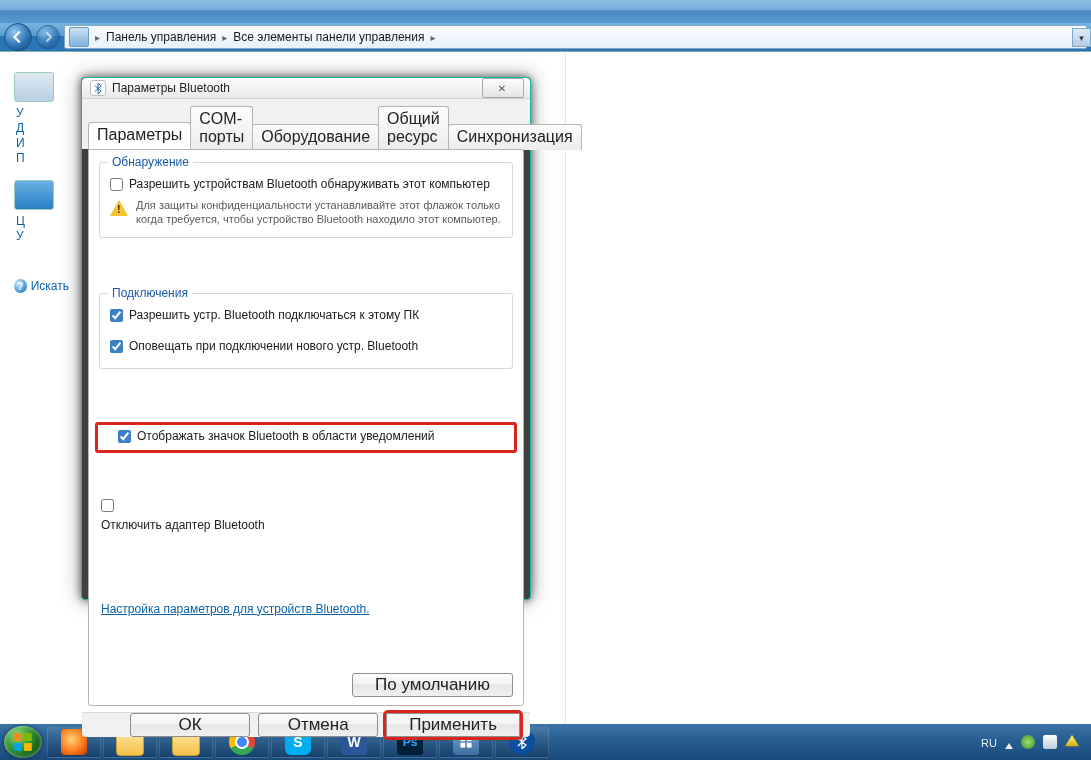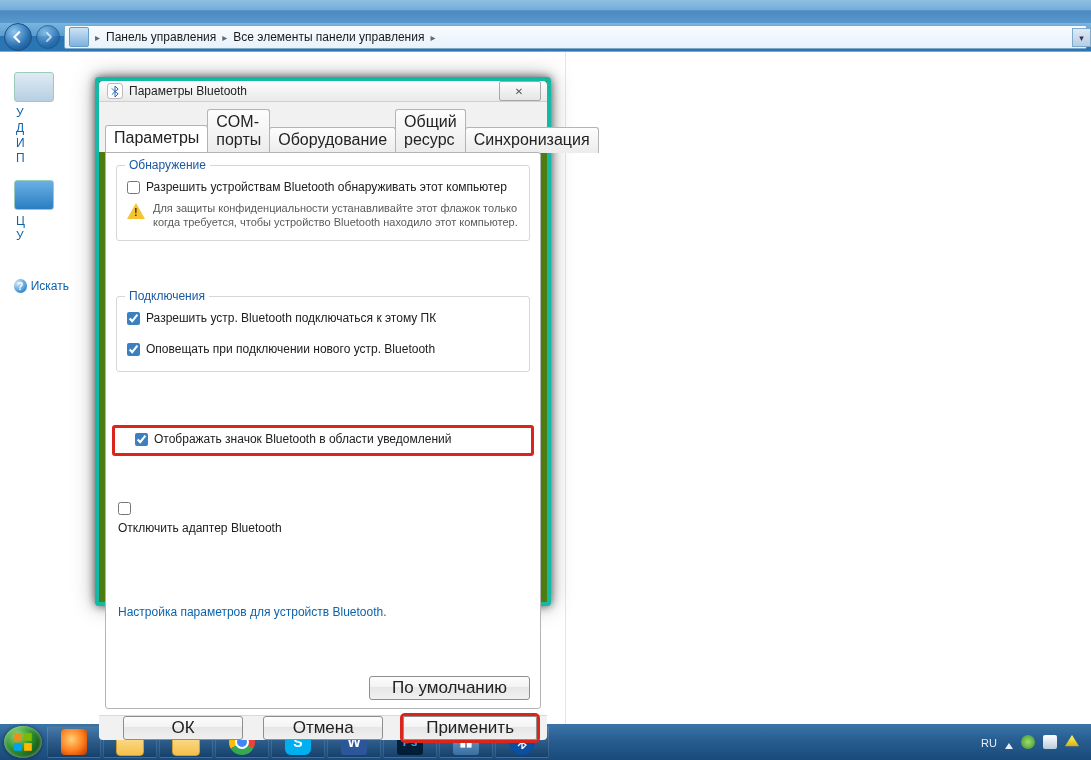--- a/index.html
+++ b/index.html
@@ -101,25 +101,25 @@
   .vline {
     position: absolute;
     left: 565px; top: 0; bottom: 0;
     width: 1px;
     background: #e3e7ea;
   }
 
   
   .dialog {
     position: absolute;
-    left: 95px; top: 25px;
+    left: 81px; top: 25px;
     width: 448px;
     height: 521px;
-    background: #4d7c0f;
-    border: 4px solid #14b8a6;
+    background: #404040;
+    border: 1px solid #14b8a6;
     box-shadow: 0 0 8px rgba(0,0,0,.6), 0 0 22px rgba(0,0,0,.35);
     border-radius: 4px;
     display: flex;
     flex-direction: column;
     z-index: 20;
   }
   .dlg-title {
     height: 28px;
     background: linear-gradient(#fdfdfd,#e9e9e9);
     border-bottom: 1px solid #d0d0d0;
@@ -234,20 +234,21 @@
 
   .highlight-box {
     border: 3px solid #d9261c;
     border-radius: 3px;
     padding: 4px 6px 6px 20px;
     margin: -2px -4px 0 -4px;
   }
 
   .linkblue {
     color:#0b63ae;
+    text-decoration: underline;
     margin-top: auto;
     display: inline-block;
     padding: 24px 0 10px 2px;
     width:fit-content;
   }
 
   .default-btn-row {
     display:flex; justify-content:flex-end;
     margin-top:6px;
   }
@@ -261,21 +262,21 @@
     background: linear-gradient(#fdfdfd 0%, #f3f3f3 45%, #e6e6e6 46%, #f0f0f0 100%);
     font-size: 17px;
     color:#222;
     display:inline-flex; align-items:center; justify-content:center;
   }
 
   .dlg-footer {
     height: 40px;
     background: #f1f1f1;
     display:flex; align-items:center; justify-content:flex-end;
-    gap: 20px;
+    gap: 8px;
     padding: 0 10px;
     border-top:1px solid #d9d9d9;
     border-radius: 0 0 4px 4px;
   }
   .btn.hl {
     box-shadow: 0 0 0 3px #d9261c;
     border-radius: 2px;
   }
 
   

